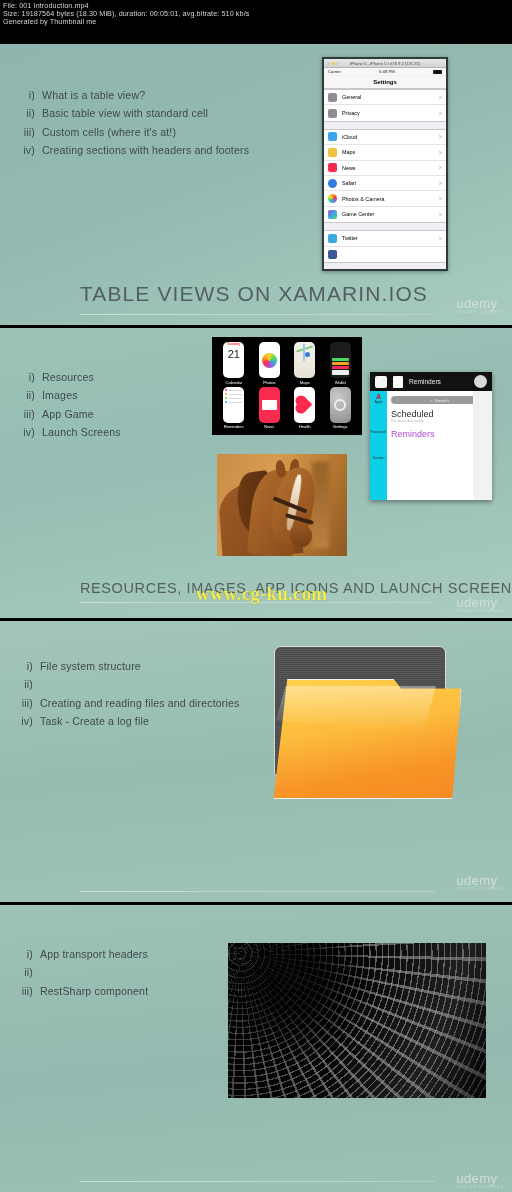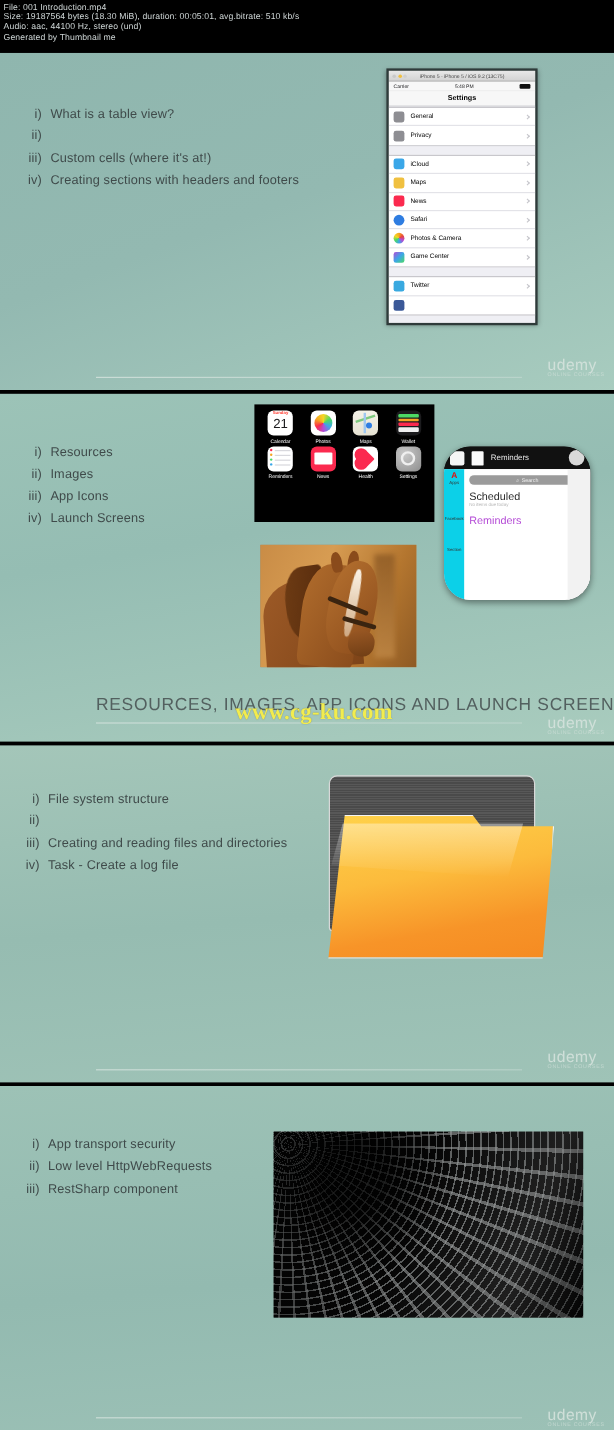--- a/index.html
+++ b/index.html
@@ -111,21 +111,21 @@
     transform:rotate(45deg);
   }
 
   
   .homeshot{ position:absolute; background:#000; padding:2px; }
   .home-grid{
     display:grid; grid-template-columns:repeat(4,1fr); gap:2px 4px;
     padding:3px 4px; background:#000;
   }
   .app{ display:flex; flex-direction:column; align-items:center; }
-  .app .ic{ width:21px;height:21px;border-radius:5px; overflow:hidden; position:relative; }
+  .app .ic{ width:21px;height:36px;border-radius:5px; overflow:hidden; position:relative; }
   .app .nm{ font-size:4.2px; color:#fff; margin-top:1.6px; letter-spacing:-.05px;}
 
   .ic-calendar{ background:#fff; display:flex; flex-direction:column; }
   .ic-calendar .cday{ font-size:3.6px;color:#ff3b30; text-align:center; line-height:5px; font-weight:600;}
   .ic-calendar .cnum{ font-size:11px;color:#1c1c1e; text-align:center; line-height:15px; font-weight:300;}
   .ic-photos{ background:#fff; display:flex;align-items:center;justify-content:center; }
   .ic-maps{ background:linear-gradient(#f5f2e8,#e6e2d2); }
   .ic-wallet{ background:#1c1c1e; padding:3px 2px; display:flex;flex-direction:column;gap:1px;justify-content:flex-end;}
   .ic-wallet span{ display:block;height:3px;border-radius:1px; }
   .ic-reminders{ background:#fff; padding:2.5px 2px; display:flex;flex-direction:column;gap:2px;}
@@ -260,34 +260,34 @@
     background:linear-gradient(100deg,#6f3c14,#53290c);
     border-radius:50% 10% 30% 40%; transform:rotate(-8deg); filter:blur(.5px);
   }
 </style>
 </head>
 <body>
 
 <div class="info-strip">
   <div>File: 001 Introduction.mp4</div>
   <div>Size: 19187564 bytes (18.30 MiB), duration: 00:05:01, avg.bitrate: 510 kb/s</div>
-  <div>Audio: aac, 44100 Hz, stereo (und)</div>
   <div>Generated by Thumbnail me</div>
 </div>
 
 <div class="slide" style="top:44px;height:283px;">
   <div class="slide-bg bg-a"></div>
 
   <div class="bullets" style="left:20px;top:42px;">
     <div class="bullet">
       <span class="num">i)</span>
       <span class="txt">What is a table view?</span>
     </div>
     <div class="bullet">
       <span class="num">ii)</span>
+      <span class="txt">Basic table view with standard cell</span>
     </div>
     <div class="bullet">
       <span class="num">iii)</span>
       <span class="txt">Custom cells (where it's at!)</span>
     </div>
     <div class="bullet">
       <span class="num">iv)</span>
       <span class="txt">Creating sections with headers and footers</span>
     </div>
   </div>
@@ -363,20 +363,21 @@
             <span class="chev"></span>
           </div>
           <div class="trow">
             <span class="ticon" style="background:#3b5998;"></span>
           </div>
         </div>
       </div>
     </div>
   </div>
 
+  <div class="slide-title" style="left:80px;top:238px;">TABLE VIEWS ON XAMARIN.IOS</div>
   <div class="title-rule" style="left:80px;top:270px;width:355px;"></div>
   <div class="udemy" style="top:252px;">
     <span>udemy</span><small>ONLINE COURSES</small>
   </div>
 </div>
 <div class="slide-sep" style="top:325px;"></div>
 
 <div class="slide" style="top:328px;height:292px;">
   <div class="slide-bg bg-b"></div>
 
@@ -384,21 +385,21 @@
     <div class="bullet">
       <span class="num">i)</span>
       <span class="txt">Resources</span>
     </div>
     <div class="bullet">
       <span class="num">ii)</span>
       <span class="txt">Images</span>
     </div>
     <div class="bullet">
       <span class="num">iii)</span>
-      <span class="txt">App Icons</span>
+      <span class="txt">App Game</span>
     </div>
     <div class="bullet">
       <span class="num">iv)</span>
       <span class="txt">Launch Screens</span>
     </div>
   </div>
 
   <div class="homeshot" style="left:212px;top:9px;width:150px;height:98px;">
     <div class="home-grid">
       <div class="app">
@@ -469,21 +470,21 @@
       </div>
       <div class="app">
         <div class="ic ic-settings">
           <div class="gear"></div>
         </div>
         <div class="nm">Settings</div>
       </div>
     </div>
   </div>
 
-  <div class="reminders" style="left:370px;top:44px;width:122px;height:128px;border-radius:22px;">
+  <div class="reminders" style="left:370px;top:44px;width:122px;height:128px;">
     <div class="rem-topbar">
       <span class="rem-sq"></span>
       <span class="rem-sq2"></span>
       <span class="rem-ttl">Reminders</span>
       <span class="rem-circ"></span>
     </div>
     <div class="rem-body">
       <div class="rem-rail">
         <div class="letter">A</div>
         <div class="lbl">Apps</div>
@@ -560,25 +561,24 @@
   </div>
 </div>
 <div class="slide-sep" style="top:902px;"></div>
 
 <div class="slide" style="top:905px;height:287px;">
   <div class="slide-bg bg-d"></div>
 
   <div class="bullets" style="left:18px;top:40px;">
     <div class="bullet">
       <span class="num">i)</span>
-      <span class="txt">App transport security</span>
+      <span class="txt">App transport headers</span>
     </div>
     <div class="bullet">
       <span class="num">ii)</span>
-      <span class="txt">Low level HttpWebRequests</span>
     </div>
     <div class="bullet">
       <span class="num">iii)</span>
       <span class="txt">RestSharp component</span>
     </div>
   </div>
 
   <div class="webimg" style="left:228px;top:38px;width:258px;height:155px;">
     <div class="web-radial"></div>
     <div class="web-spokes"></div>

